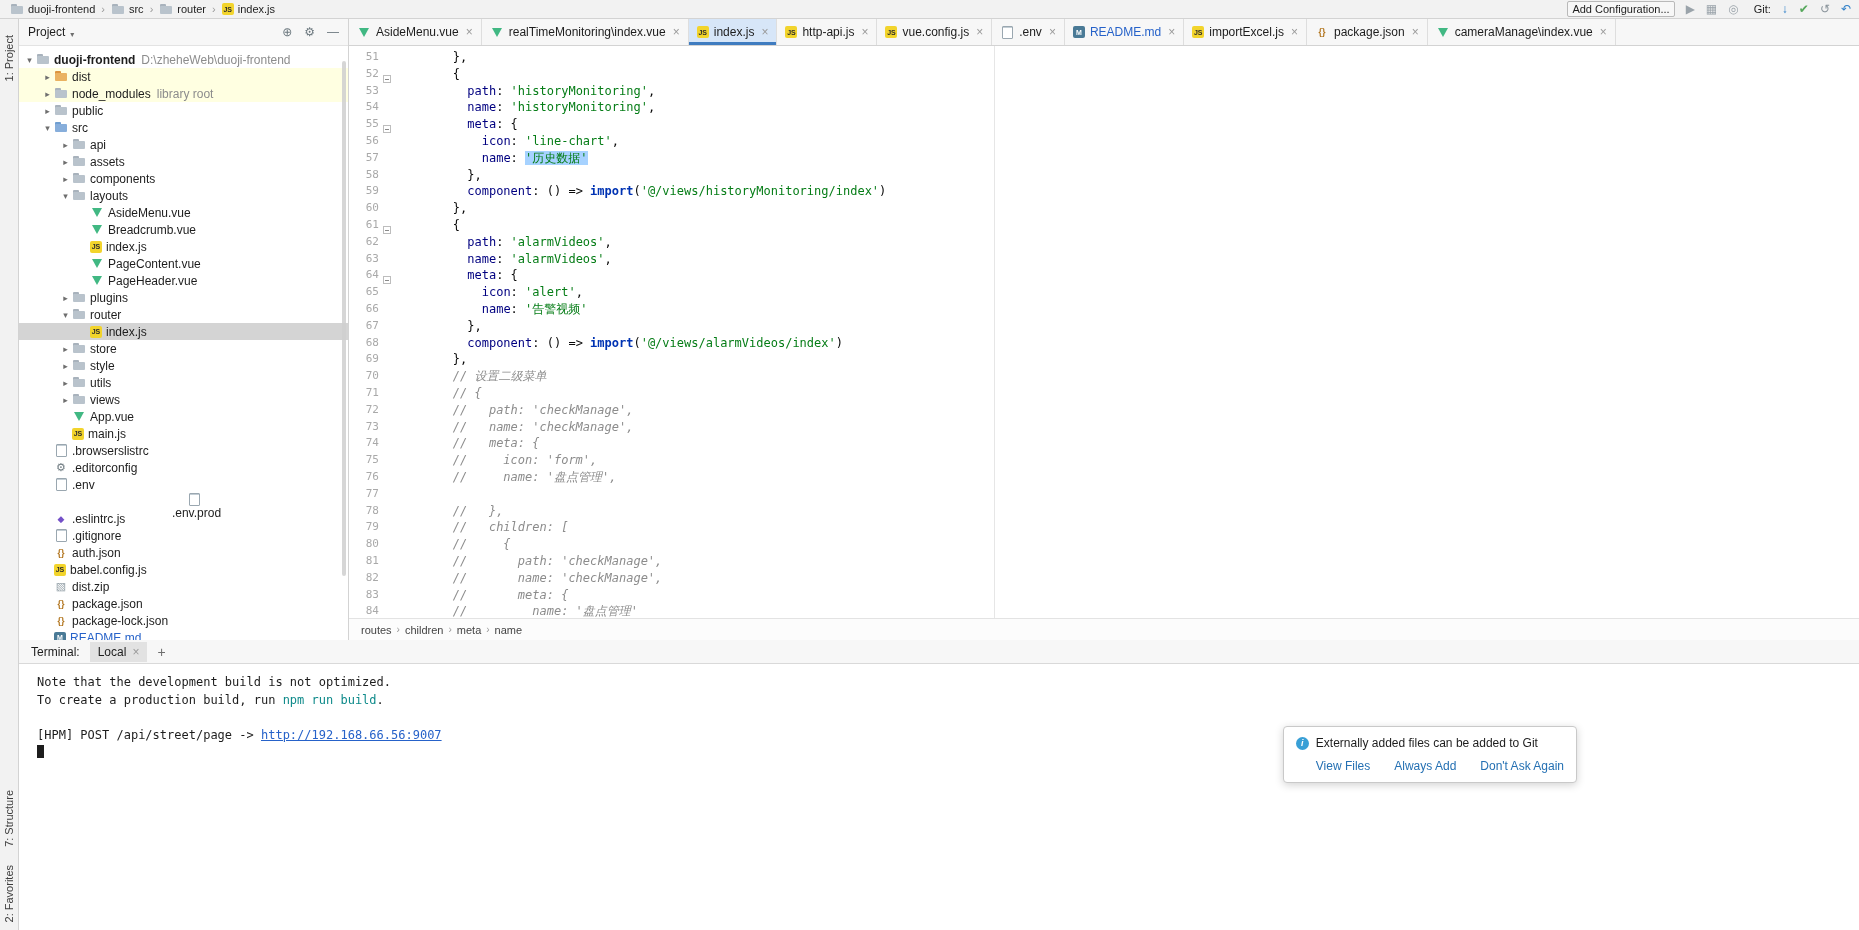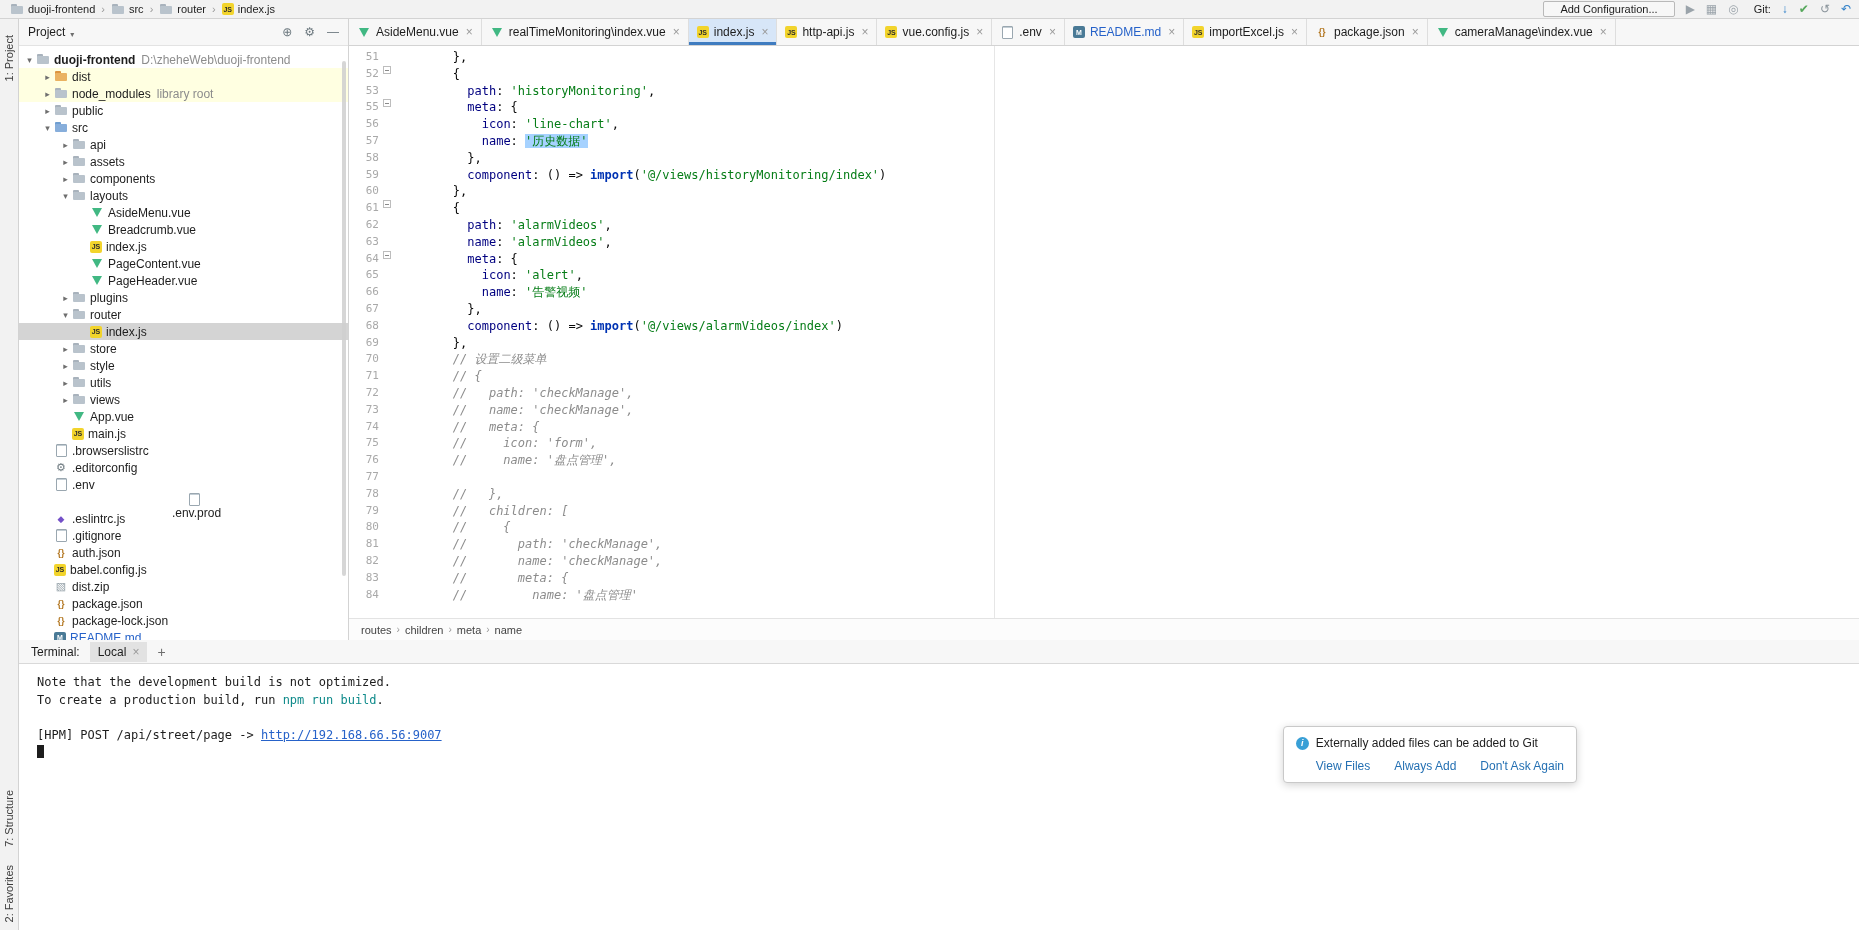--- a/index.html
+++ b/index.html
@@ -7,21 +7,21 @@
   html,body{width:1859px;height:930px;overflow:hidden}
   body{font-family:"Liberation Sans",sans-serif;font-size:12px;background:#fff;color:#1d1d1d}
   .app{position:relative;width:100%;height:100%;display:flex;flex-direction:column}
 
   
   .topbar{height:19px;flex:none;background:#f2f2f2;border-bottom:1px solid #d3d3d3;display:flex;align-items:center;padding:0 8px;font-size:11px}
   .crumbs{display:flex;align-items:center;gap:2px;flex:1;min-width:0}
   .crumb{display:inline-flex;align-items:center;gap:4px;padding:0 2px;cursor:default}
   .crumb-sep{color:#9a9a9a;margin:0 2px}
   .topbar-right{display:flex;align-items:center;gap:11px;flex:none}
-  .add-config{border:1px solid #b9b9b9;background:#f7f7f7;border-radius:2px;font-size:11px;padding:1px 16px;color:#1d1d1d;font-family:inherit;cursor:default}
+  .add-config{border:1px solid #b9b9b9;background:#f7f7f7;border-radius:2px;font-size:11px;padding:1px 4px;color:#1d1d1d;font-family:inherit;cursor:default}
   .tb-ic{font-size:12px;color:#9aa3aa;cursor:default;line-height:1}
   .git-update{color:#3080c8}
   .git-commit{color:#56a85c}
   .git-history{color:#8a949b}
   .git-rollback{color:#3080c8}
   .git-label{color:#1d1d1d;margin-left:4px}
 
   
   .main{flex:1;display:flex;min-height:0}
   .stripe{width:19px;flex:none;background:#f2f2f2;border-right:1px solid #d3d3d3;display:flex;flex-direction:column;align-items:center}
@@ -66,21 +66,21 @@
 
   
   .editor-col{flex:1;display:flex;flex-direction:column;min-width:0}
   .tabbar{height:27px;flex:none;background:#f7f7f7;border-bottom:1px solid #d3d3d3;display:flex;align-items:stretch;overflow:hidden}
   .tab{display:flex;align-items:center;gap:5px;padding:0 8px;border-right:1px solid #dedede;font-size:12px;cursor:default;flex:none}
   .tab.active{background:#d7e6f8;box-shadow:inset 0 -3px 0 #3f7cc0}
   .tab-close{color:#9a9a9a;font-size:12px;margin-left:2px;cursor:pointer}
   .editor{flex:1;position:relative;overflow:hidden;background:#fff;min-height:0}
   .margin-guide{position:absolute;left:645px;top:0;bottom:0;width:1px;background:#e6e6e6}
   .code{position:relative;font-family:"DejaVu Sans Mono","Liberation Mono",monospace;font-size:12px;line-height:16.8px;padding-top:3px}
-  .cl{display:flex;height:16.8px;align-items:flex-start}
+  .cl{display:flex;height:16.8px;align-items:flex-end}
   .gut{width:30px;flex:none;text-align:right;color:#a9a9a9;font-size:11px}
   .foldc{width:16px;flex:none;display:flex;align-items:center;justify-content:center}
   .foldbox{width:8px;height:8px;border:1px solid #bdbdbd;background:#fff;position:relative;cursor:pointer}
   .foldbox::after{content:'';position:absolute;left:1px;right:1px;top:3px;height:1px;background:#8a8a8a}
   .ctext{white-space:pre}
   .tk-p{color:#080808}
   .tk-k{color:#000080}
   .tk-s{color:#067d17}
   .tk-shl{color:#067d17;background:#a6d2ff}
   .tk-kw{color:#0033b3;font-weight:bold}
@@ -422,20 +422,25 @@
                     <span class="foldbox"></span>
                   </span>
                   <span class="ctext"><span class="tk-p">        {</span></span>
                 </div>
                 <div class="cl">
                   <span class="gut">53</span>
                   <span class="foldc"></span>
                   <span class="ctext"><span class="tk-p">          </span><span class="tk-k">path</span><span class="tk-p">: </span><span class="tk-s">'historyMonitoring'</span><span class="tk-p">,</span></span>
                 </div>
                 <div class="cl">
+                  <span class="gut">54</span>
+                  <span class="foldc"></span>
+                  <span class="ctext"><span class="tk-p">          </span><span class="tk-k">name</span><span class="tk-p">: </span><span class="tk-s">'historyMonitoring'</span><span class="tk-p">,</span></span>
+                </div>
+                <div class="cl">
                   <span class="gut">55</span>
                   <span class="foldc">
                     <span class="foldbox"></span>
                   </span>
                   <span class="ctext"><span class="tk-p">          </span><span class="tk-k">meta</span><span class="tk-p">: {</span></span>
                 </div>
                 <div class="cl">
                   <span class="gut">56</span>
                   <span class="foldc"></span>
                   <span class="ctext"><span class="tk-p">            </span><span class="tk-k">icon</span><span class="tk-p">: </span><span class="tk-s">'line-chart'</span><span class="tk-p">,</span></span>

